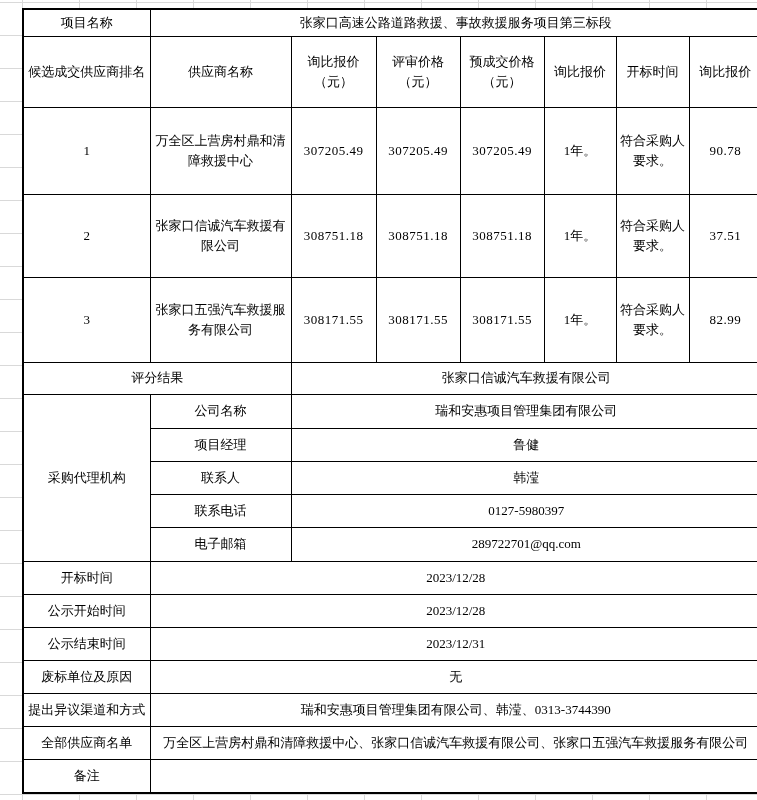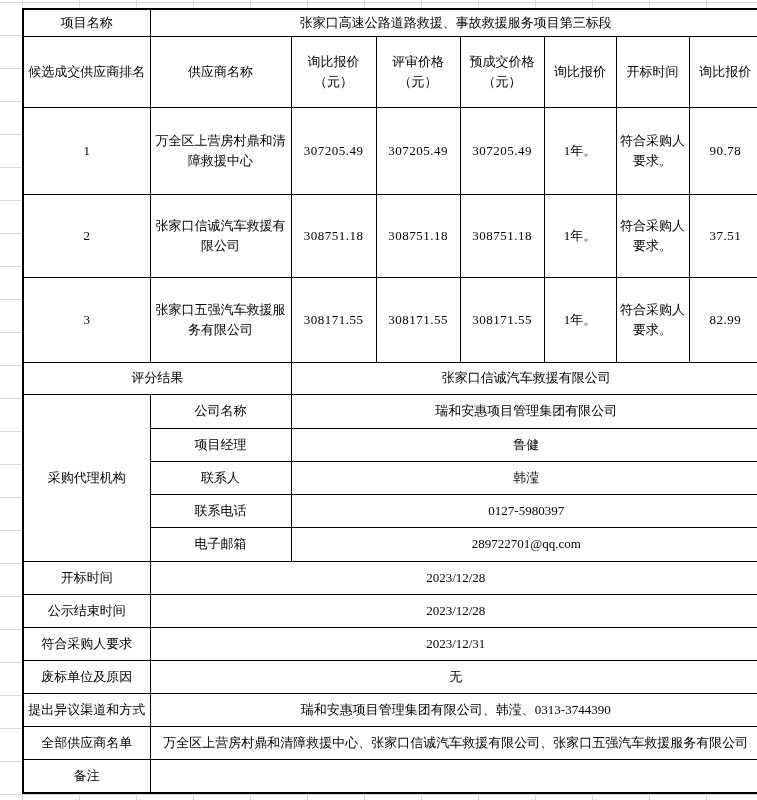--- a/index.html
+++ b/index.html
@@ -134,25 +134,25 @@
     <tr style="height:34px">
       <td>电子邮箱</td>
       <td colspan="6">289722701@qq.com</td>
     </tr>
 
     <tr style="height:33px">
       <td>开标时间</td>
       <td colspan="7">2023/12/28</td>
     </tr>
     <tr style="height:33px">
-      <td>公示结束时间</td>
+      <td>公示开始时间</td>
       <td colspan="7">2023/12/28</td>
     </tr>
     <tr style="height:33px">
-      <td>符合采购人要求</td>
+      <td>公示结束时间</td>
       <td colspan="7">2023/12/31</td>
     </tr>
     <tr style="height:33px">
       <td>废标单位及原因</td>
       <td colspan="7">无</td>
     </tr>
     <tr style="height:33px">
       <td>提出异议渠道和方式</td>
       <td colspan="7">瑞和安惠项目管理集团有限公司、韩滢、0313-3744390</td>
     </tr>

